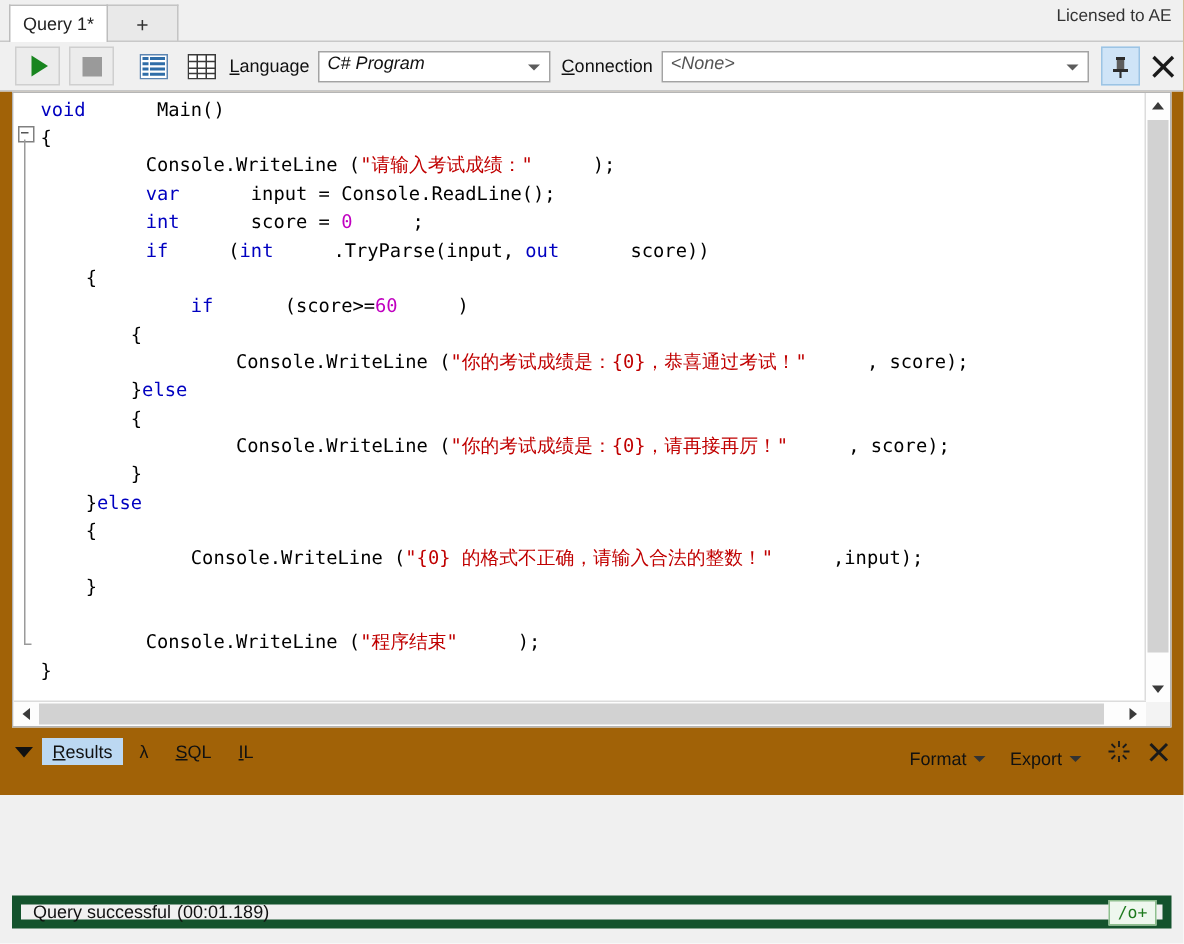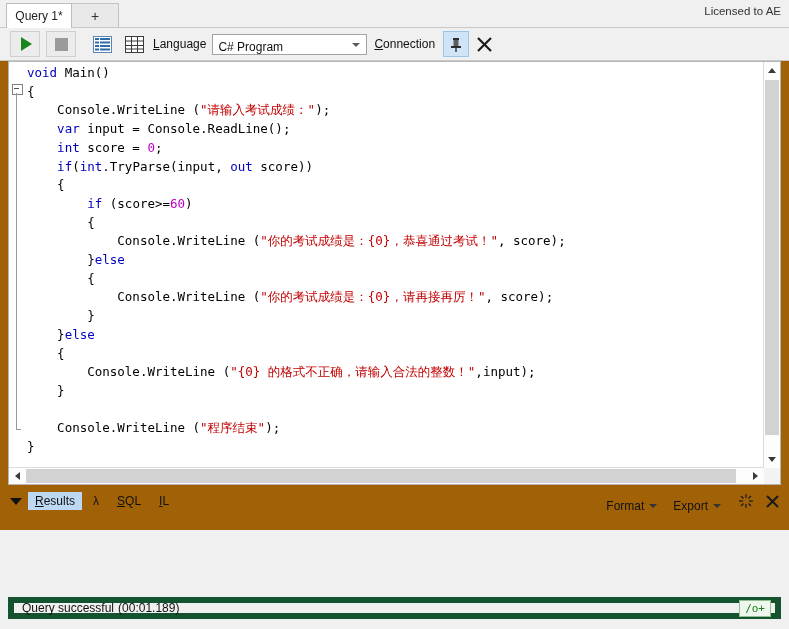--- a/index.html
+++ b/index.html
@@ -34,22 +34,22 @@
         border:1px solid #cfcfcf;background:#ececec;display:flex;align-items:center;justify-content:center;}
   .tbtn.first{margin-left:10px;}
   .tri{width:0;height:0;border-left:11px solid #18851f;border-top:7px solid transparent;border-bottom:7px solid transparent;margin-left:2px;}
   .sq{width:13px;height:13px;background:#9a9a9a;}
   .icobtn{width:24px;height:24px;margin-left:8px;display:flex;align-items:center;justify-content:center;}
   .icobtn.grid1{margin-left:14px;}
   .lbl{margin-left:7px;font-size:12px;color:#111;}
   .lbl u{text-decoration:underline;}
   .combo{
     position:relative;height:21px;box-sizing:border-box;margin-left:6px;
-    border:1px solid #a3a3a3;background:#fff;display:flex;align-items:flex-end;
-    padding:0 18px 0 5px;font-size:12px;color:#111;
+    border:1px solid #a3a3a3;background:#fff;display:flex;align-items:flex-start;
+    padding:0 18px 0 5px;font-size:12px;color:#111;font-style:italic;
   }
   .combo .cv{white-space:nowrap;overflow:hidden;}
   .combo:after{
     content:"";position:absolute;right:6px;top:8px;
     width:0;height:0;border-left:4px solid transparent;border-right:4px solid transparent;border-top:4px solid #5c5c5c;
   }
   .combo.lang{width:155px;}
   .combo.conn{width:285px;color:#555;}
   .pinbtn{width:26px;height:26px;margin-left:8px;background:#cfe4f7;border:1px solid #9cc4e4;
           display:flex;align-items:center;justify-content:center;box-sizing:border-box;}
@@ -66,21 +66,21 @@
   .foldline{position:absolute;left:7px;top:31px;width:1px;height:337px;background:#9a9a9a;}
   .foldline:after{content:"";position:absolute;left:0;bottom:0;width:5px;height:1px;background:#9a9a9a;}
   .code{
     position:absolute;left:18px;top:2px;
     font-family:"DejaVu Sans Mono","Liberation Mono",monospace;
     font-size:12.5px;line-height:18.7px;white-space:pre;color:#000;
   }
   .k{color:#0000c0;}       
   .s{color:#c00000;}        
   .n{color:#c000c0;}        
-  .p{color:#000;}
+  .p{color:#000;margin-left:40px;}
   .br{color:#000;}
 
   
   .vsb{position:absolute;right:0;top:0;width:16px;bottom:16px;background:#fdfdfd;border-left:1px solid #dcdcdc;}
   .vsb .thumb{position:absolute;left:1px;top:18px;width:14px;height:355px;background:#d2d2d2;}
   .vsb .ar{position:absolute;left:0;width:16px;height:17px;display:flex;align-items:center;justify-content:center;background:#fdfdfd;}
   .vsb .ar.up{top:0;}
   .vsb .ar.dn{bottom:0;}
   .chv{width:0;height:0;border-left:4px solid transparent;border-right:4px solid transparent;}
   .chv.up{border-bottom:5px solid #3a3a3a;}
@@ -185,20 +185,23 @@
     </div>
 
     <div class="combo lang">
       <span class="cv">C# Program</span>
     </div>
 
     <div class="lbl">
       <u>C</u><span>onnection</span>
     </div>
 
+    <div class="combo conn">
+      <span class="cv">&lt;None&gt;</span>
+    </div>
 
     <div class="pinbtn">
       <span>
         <svg width="14" height="15" viewBox="0 0 14 15">
           <rect x="4" y="1" width="6" height="2" fill="#2d2d2d"></rect>
           <rect x="4.5" y="3" width="5" height="6" fill="#5d5d5d"></rect>
           <rect x="2" y="9" width="10" height="2" fill="#2d2d2d"></rect>
           <rect x="6.3" y="11" width="1.4" height="4" fill="#2d2d2d"></rect>
         </svg>
       </span>

